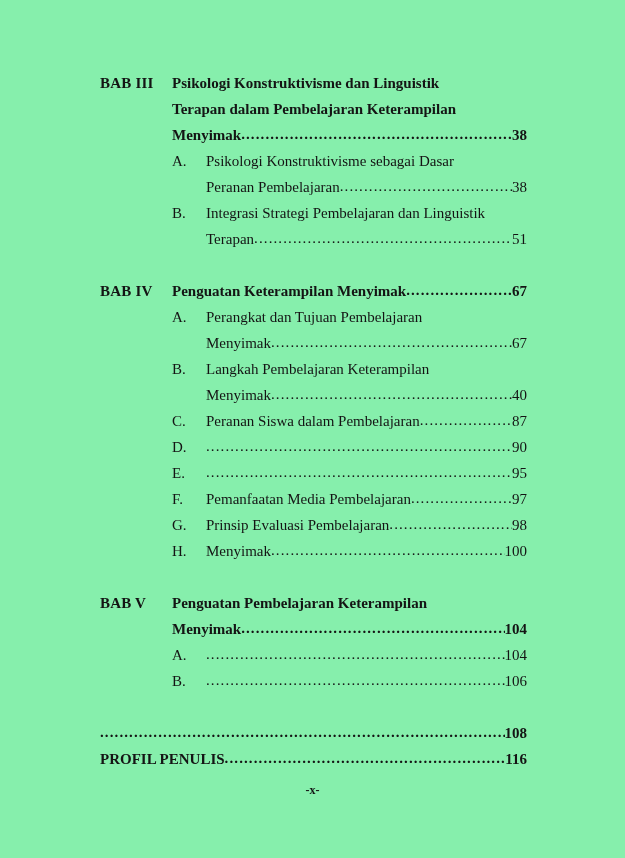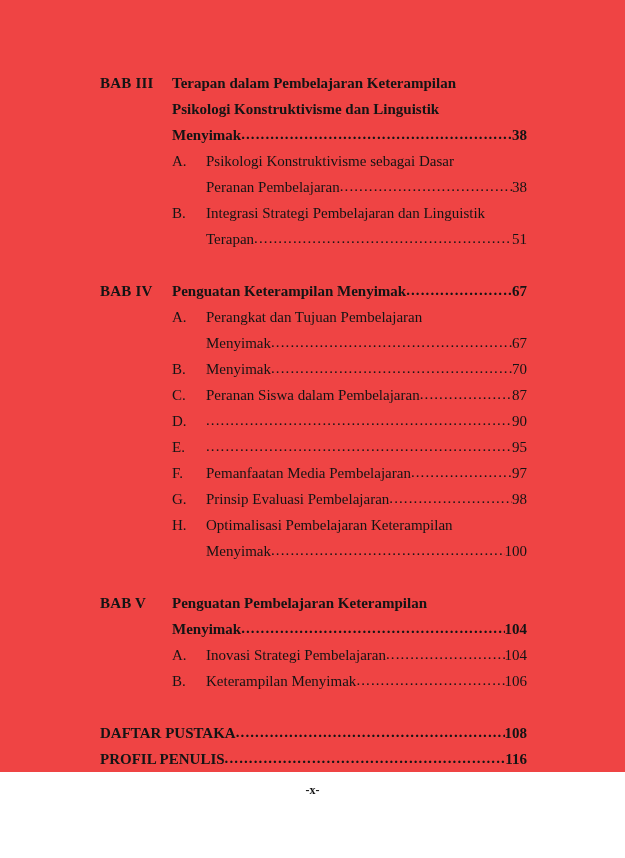--- a/index.html
+++ b/index.html
@@ -13,22 +13,22 @@
     font-family: "Liberation Serif", "DejaVu Serif", serif;
     color: #141414;
     position: relative;
     overflow: hidden;
   }
 
   .page {
     position: absolute;
     left: 0; top: 0;
     width: 625px;
-    height: 772px;
-    background: #ef4444;
+    height: 858px;
+    background: #86efac;
   }
 
   .toc {
     position: absolute;
     left: 100px;
     top: 70px;
     width: 427px;
   }
 
   
@@ -125,22 +125,22 @@
 </style>
 </head>
 <body>
 
 <div class="page">
   <div class="toc" id="toc-root">
       <div class="chapter-block">
         <div class="row">
           <div class="chap-label">BAB III</div>
           <div class="chap-body">
+            <div class="chap-line">Psikologi Konstruktivisme dan Linguistik</div>
             <div class="chap-line">Terapan dalam Pembelajaran Keterampilan</div>
-            <div class="chap-line">Psikologi Konstruktivisme dan Linguistik</div>
             <div class="leader-row">
               <span class="leader-text">Menyimak</span>
               <span class="leader-fill">........................................................................................................................................................................................................</span>
               <span class="leader-page">38</span>
             </div>
           </div>
         </div>
         <div class="sub-row">
           <div class="sub-pad"></div>
           <div class="sub-letter">A.</div>
@@ -187,24 +187,25 @@
               <span class="leader-text">Menyimak </span>
               <span class="leader-fill">........................................................................................................................................................................................................</span>
               <span class="leader-page"> 67</span>
             </div>
           </div>
         </div>
         <div class="sub-row">
           <div class="sub-pad"></div>
           <div class="sub-letter">B.</div>
           <div class="sub-body">
+            <div class="sub-line">Langkah Pembelajaran Keterampilan</div>
             <div class="leader-row">
               <span class="leader-text">Menyimak </span>
               <span class="leader-fill">........................................................................................................................................................................................................</span>
-              <span class="leader-page"> 70</span>
+              <span class="leader-page"> 40</span>
             </div>
           </div>
         </div>
         <div class="sub-row">
           <div class="sub-pad"></div>
           <div class="sub-letter">C.</div>
           <div class="sub-body">
             <div class="leader-row">
               <span class="leader-text">Peranan Siswa dalam Pembelajaran </span>
               <span class="leader-fill">........................................................................................................................................................................................................</span>
@@ -251,21 +252,20 @@
               <span class="leader-text">Prinsip Evaluasi Pembelajaran</span>
               <span class="leader-fill">........................................................................................................................................................................................................</span>
               <span class="leader-page"> 98</span>
             </div>
           </div>
         </div>
         <div class="sub-row">
           <div class="sub-pad"></div>
           <div class="sub-letter">H.</div>
           <div class="sub-body">
-            <div class="sub-line">Optimalisasi Pembelajaran Keterampilan</div>
             <div class="leader-row">
               <span class="leader-text">Menyimak </span>
               <span class="leader-fill">........................................................................................................................................................................................................</span>
               <span class="leader-page"> 100</span>
             </div>
           </div>
         </div>
       </div>
       <div class="gap-chapter"></div>
       <div class="chapter-block">
@@ -278,42 +278,39 @@
               <span class="leader-fill">........................................................................................................................................................................................................</span>
               <span class="leader-page">104</span>
             </div>
           </div>
         </div>
         <div class="sub-row">
           <div class="sub-pad"></div>
           <div class="sub-letter">A.</div>
           <div class="sub-body">
             <div class="leader-row">
-              <span class="leader-text">Inovasi Strategi Pembelajaran</span>
               <span class="leader-fill">........................................................................................................................................................................................................</span>
               <span class="leader-page"> 104</span>
             </div>
           </div>
         </div>
         <div class="sub-row">
           <div class="sub-pad"></div>
           <div class="sub-letter">B.</div>
           <div class="sub-body">
             <div class="leader-row">
-              <span class="leader-text">Keterampilan Menyimak</span>
               <span class="leader-fill">........................................................................................................................................................................................................</span>
               <span class="leader-page"> 106</span>
             </div>
           </div>
         </div>
       </div>
       <div class="gap-chapter"></div>
       <div class="back-row">
         <div class="leader-row">
-          <span class="leader-text">DAFTAR PUSTAKA</span>
           <span class="leader-fill">........................................................................................................................................................................................................</span>
           <span class="leader-page">108</span>
         </div>
       </div>
       <div class="back-row">
         <div class="leader-row">
           <span class="leader-text">PROFIL PENULIS</span>
           <span class="leader-fill">........................................................................................................................................................................................................</span>
           <span class="leader-page">116</span>
         </div>

